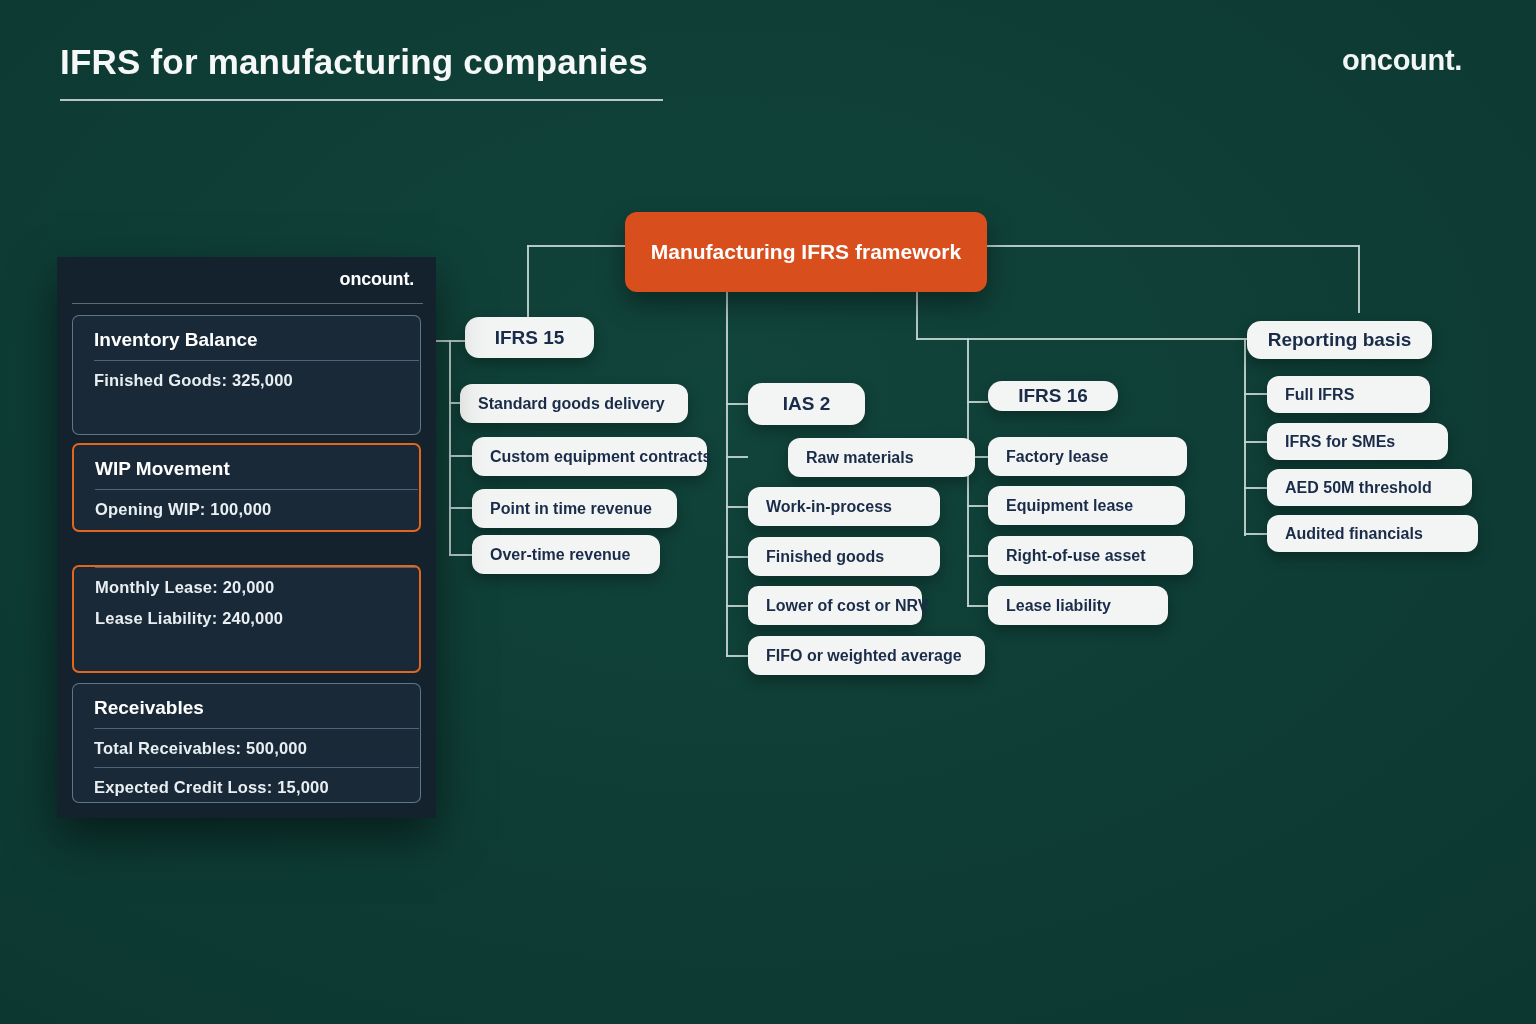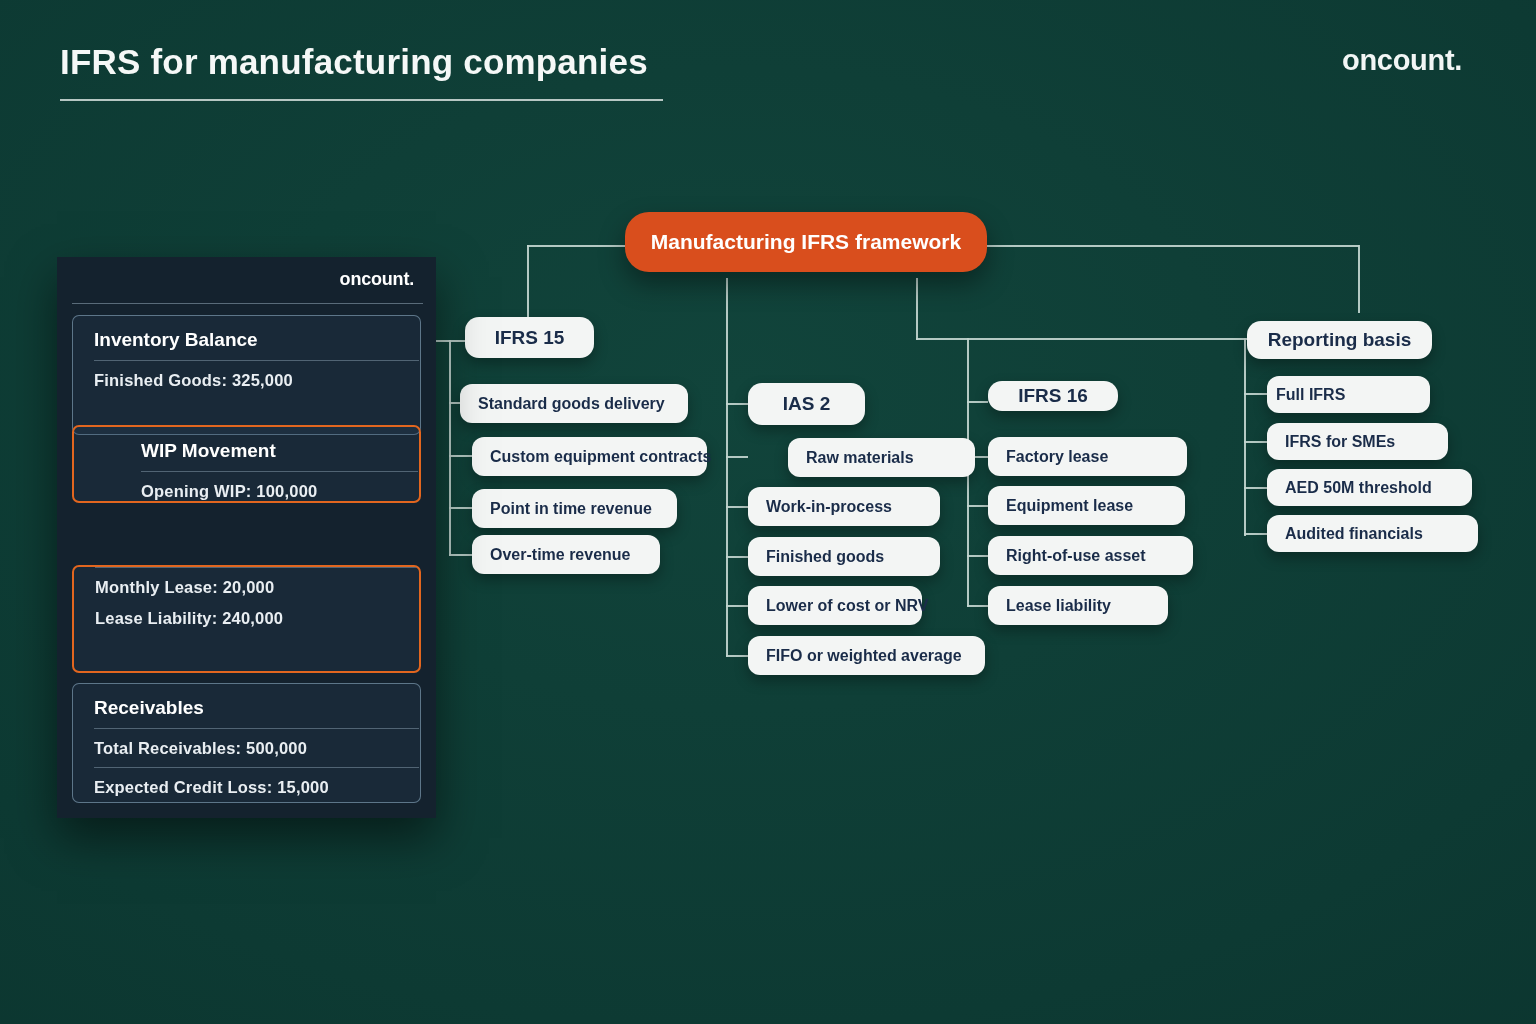--- a/index.html
+++ b/index.html
@@ -12,22 +12,22 @@
   .page-title{position:absolute;left:60px;top:42px;font-size:35px;font-weight:bold;color:#f5f8f7;letter-spacing:.2px;}
   .title-underline{position:absolute;left:60px;top:99px;width:603px;height:2px;background:rgba(225,234,231,.8);}
   .brand-top{position:absolute;top:44px;right:74px;font-size:29px;font-weight:bold;color:#f2f6f5;letter-spacing:-.3px;}
   
   .line{position:absolute;background:#c2d5cf;opacity:.92;}
   
   .node{position:absolute;background:#f3f5f4;color:#1a2c49;font-weight:bold;white-space:nowrap;
         display:flex;align-items:center;box-shadow:0 6px 14px rgba(0,0,0,.30);}
   .node.hdr{justify-content:center;font-size:19px;border-radius:14px;}
   .node.child{font-size:16px;padding-left:18px;border-radius:12px;box-sizing:border-box;}
-  .root-node{position:absolute;left:625px;top:212px;width:362px;height:60px;background:#d94e1d;color:#fff;
-        display:flex;align-items:center;justify-content:center;font-size:21px;font-weight:bold;border-radius:24px;
+  .root-node{position:absolute;left:625px;top:212px;width:362px;height:80px;background:#d94e1d;color:#fff;
+        display:flex;align-items:center;justify-content:center;font-size:21px;font-weight:bold;border-radius:12px;
         box-shadow:0 12px 26px rgba(0,0,0,.38);}
   
   .panel{position:absolute;left:57px;top:257px;width:379px;height:561px;background:#14222e;
         box-shadow:0 20px 44px rgba(0,0,0,.5);}
   .panel-brand{position:absolute;top:12px;right:22px;font-size:18px;font-weight:bold;color:#ffffff;letter-spacing:-.2px;}
   .panel-divider{position:absolute;top:46px;left:15px;right:13px;height:1px;background:rgba(173,198,212,.45);}
   .card{position:absolute;left:15px;width:349px;box-sizing:border-box;border:1px solid rgba(150,182,204,.55);
         border-radius:7px;background:rgba(44,70,94,.22);overflow:hidden;}
   .card.highlight{border:2px solid #e2661f;}
   .card-title{color:#ffffff;font-size:19px;font-weight:bold;padding:13px 0 9px 21px;}
@@ -81,46 +81,46 @@
   <div class="node hdr" style="left:465px;top:317px;width:129px;height:41px;">IFRS 15</div>
   <div class="node child" style="left:460px;top:384px;width:228px;height:39px;">Standard goods delivery</div>
   <div class="node child" style="left:472px;top:437px;width:235px;height:39px;">Custom equipment contracts</div>
   <div class="node child" style="left:472px;top:489px;width:205px;height:39px;">Point in time revenue</div>
   <div class="node child" style="left:472px;top:535px;width:188px;height:39px;">Over-time revenue</div>
 
   <div class="node hdr" style="left:748px;top:383px;width:117px;height:42px;">IAS 2</div>
   <div class="node child" style="left:748px;top:438px;width:187px;height:39px;margin-left:40px;">Raw materials</div>
   <div class="node child" style="left:748px;top:487px;width:192px;height:39px;">Work-in-process</div>
   <div class="node child" style="left:748px;top:537px;width:192px;height:39px;">Finished goods</div>
-  <div class="node child" style="left:748px;top:586px;width:174px;height:39px;">Lower of cost or NRV</div>
+  <div class="node child" style="left:748px;top:586px;width:174px;height:39px;border-radius:10px;">Lower of cost or NRV</div>
   <div class="node child" style="left:748px;top:636px;width:237px;height:39px;">FIFO or weighted average</div>
 
   <div class="node hdr" style="left:988px;top:381px;width:130px;height:30px;">IFRS 16</div>
   <div class="node child" style="left:988px;top:437px;width:199px;height:39px;">Factory lease</div>
   <div class="node child" style="left:988px;top:486px;width:197px;height:39px;">Equipment lease</div>
   <div class="node child" style="left:988px;top:536px;width:205px;height:39px;">Right-of-use asset</div>
   <div class="node child" style="left:988px;top:586px;width:180px;height:39px;">Lease liability</div>
 
   <div class="node hdr" style="left:1247px;top:313px;width:185px;height:38px;margin-top:8px;">Reporting basis</div>
-  <div class="node child" style="left:1267px;top:376px;width:163px;height:37px;padding-left:9px;">Full IFRS</div>
+  <div class="node child" style="left:1267px;top:376px;width:163px;height:37px;">Full IFRS</div>
   <div class="node child" style="left:1267px;top:423px;width:181px;height:37px;">IFRS for SMEs</div>
   <div class="node child" style="left:1267px;top:469px;width:205px;height:37px;">AED 50M threshold</div>
   <div class="node child" style="left:1267px;top:515px;width:211px;height:37px;">Audited financials</div>
 
   <div class="panel">
     <div class="panel-brand">oncount.</div>
     <div class="panel-divider"></div>
 
     <div class="card" style="top:58px;height:120px;">
       <div class="card-title">Inventory Balance</div>
       <div class="card-divider"></div>
       <div class="card-row">Finished Goods: 325,000</div>
     </div>
 
-    <div class="card highlight" style="top:168px;height:78px;padding-left:46px;">
+    <div class="card highlight" style="top:186px;height:89px;">
       <div class="card-title">WIP Movement</div>
       <div class="card-divider"></div>
       <div class="card-row">Opening WIP: 100,000</div>
       <div class="card-row">Closing WIP: 125,000</div>
     </div>
 
     <div class="card highlight" style="top:308px;height:108px;">
       <div class="card-divider"></div>
       <div class="card-row">Monthly Lease: 20,000</div>
       <div class="card-row">Lease Liability: 240,000</div>

